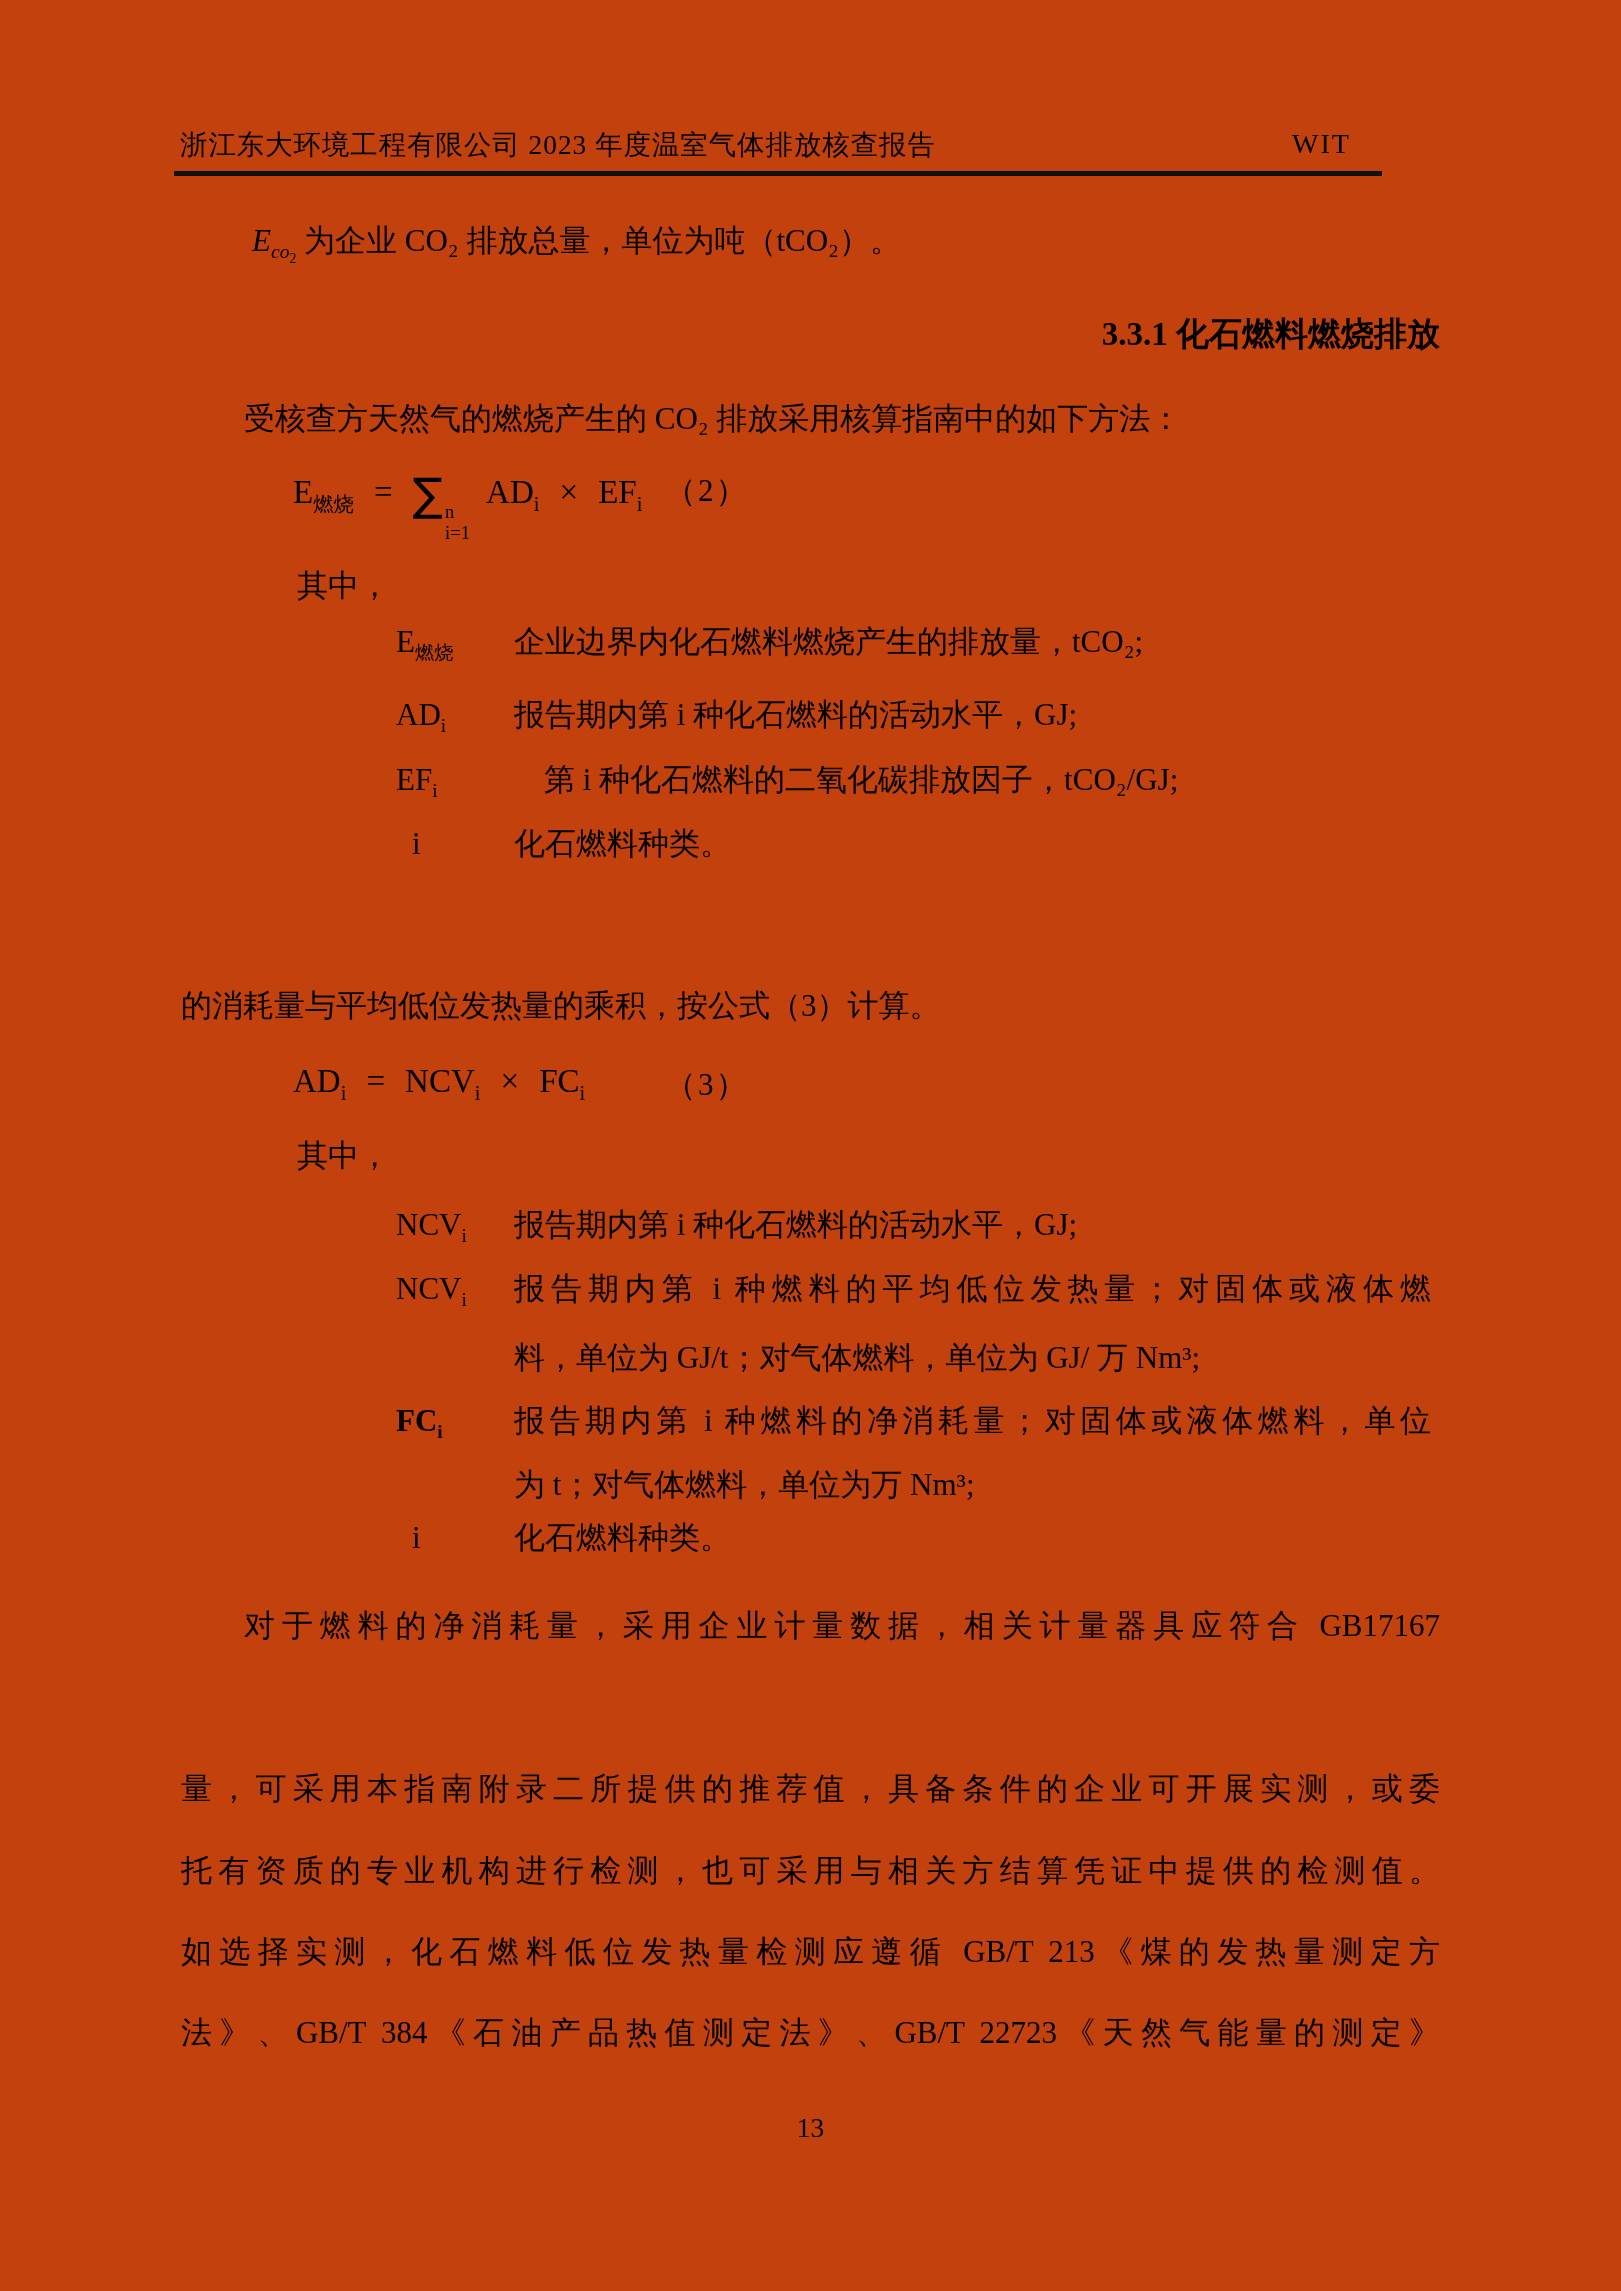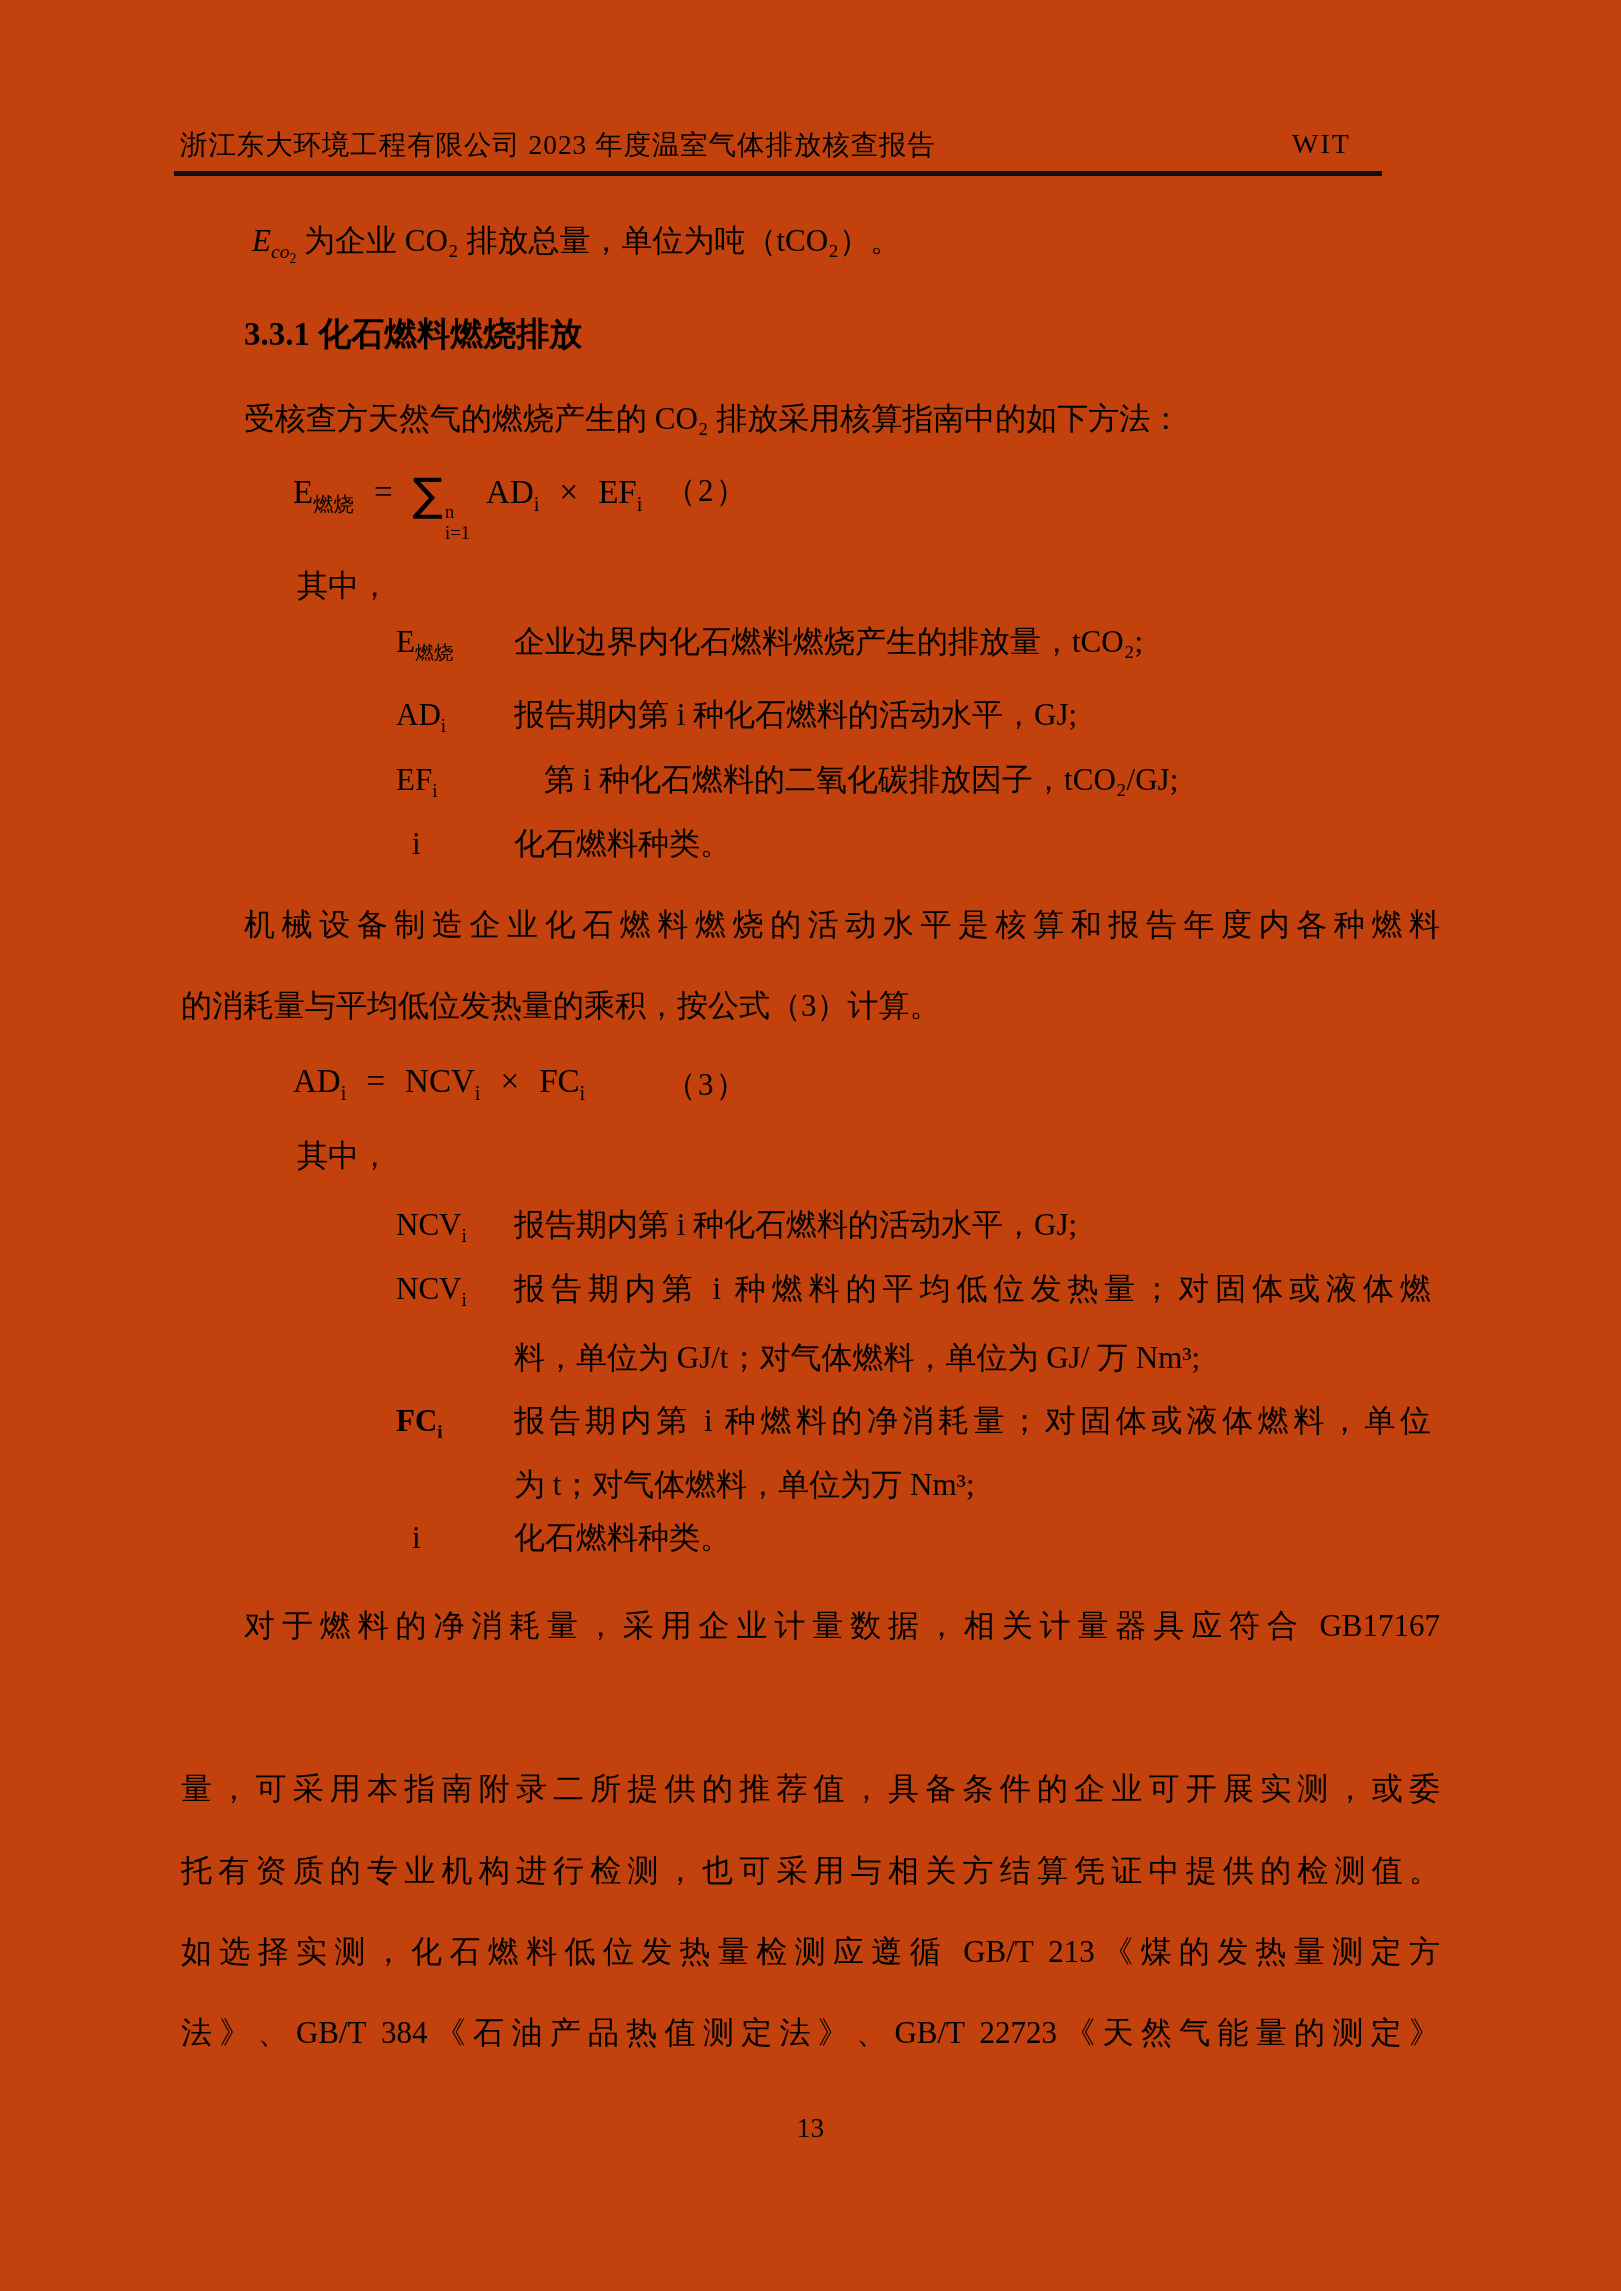--- a/index.html
+++ b/index.html
@@ -49,21 +49,21 @@
 
   <div class="abs hdr-title">浙江东大环境工程有限公司 2023 年度温室气体排放核查报告</div>
   <div class="abs hdr-wit">WIT</div>
   <div class="abs hdr-rule"></div>
 
   <div class="abs bl ind-i" style="top:220px;">
     <i>E</i><sub class="isub"><i>co</i><sub>2</sub></sub>
     <span>为企业 CO₂ 排放总量，单位为吨（tCO₂）。</span>
   </div>
 
-  <div class="abs bl ind heading" style="top:312px;">3.3.1 化石燃料燃烧排放</div>
+  <div class="abs bl ind heading" style="top:312px;text-align:right;">3.3.1 化石燃料燃烧排放</div>
 
   <div class="abs bl ind" style="top:398px;">受核查方天然气的燃烧产生的 CO₂ 排放采用核算指南中的如下方法：</div>
 
   <div class="abs bl formula f-pad" style="top:465px;">
     <span><span>E</span><sub>燃烧</sub></span>
     <span class="op">=</span>
     <span class="sigma">∑</span><span class="limits">
         <span>n</span>
         <span>i=1</span>
       </span>
@@ -80,21 +80,20 @@
 
   <div class="abs term" style="top:694px;"><span>AD</span><sub>i</sub></div>
   <div class="abs desc" style="top:694px;">报告期内第 i 种化石燃料的活动水平，GJ;</div>
 
   <div class="abs term" style="top:759px;"><span>EF</span><sub>i</sub></div>
   <div class="abs desc" style="top:759px;margin-left:30px;">第 i 种化石燃料的二氧化碳排放因子，tCO₂/GJ;</div>
 
   <div class="abs term term-i" style="top:823px;"><span>i</span><sub></sub></div>
   <div class="abs desc" style="top:823px;">化石燃料种类。</div>
 
-  <div class="abs bl ind j" style="top:904px;">机械设备制造企业化石燃料燃烧的活动水平是核算和报告年度内各种燃料</div>
   <div class="abs bl" style="top:985px;">的消耗量与平均低位发热量的乘积，按公式（3）计算。</div>
 
   <div class="abs bl formula f-pad" style="top:1059px;">
     <span><span>AD</span><sub>i</sub></span>
     <span class="op">=</span>
     <span><span>NCV</span><sub>i</sub></span>
     <span class="op">×</span>
     <span><span>FC</span><sub>i</sub></span>
     <span class="fnum">（3）</span>
   </div>

